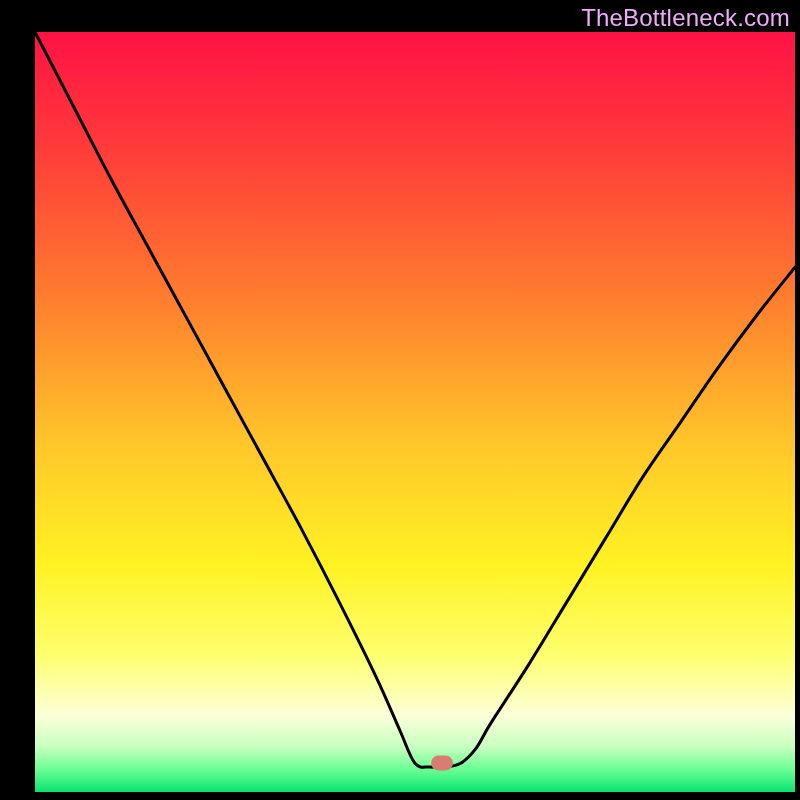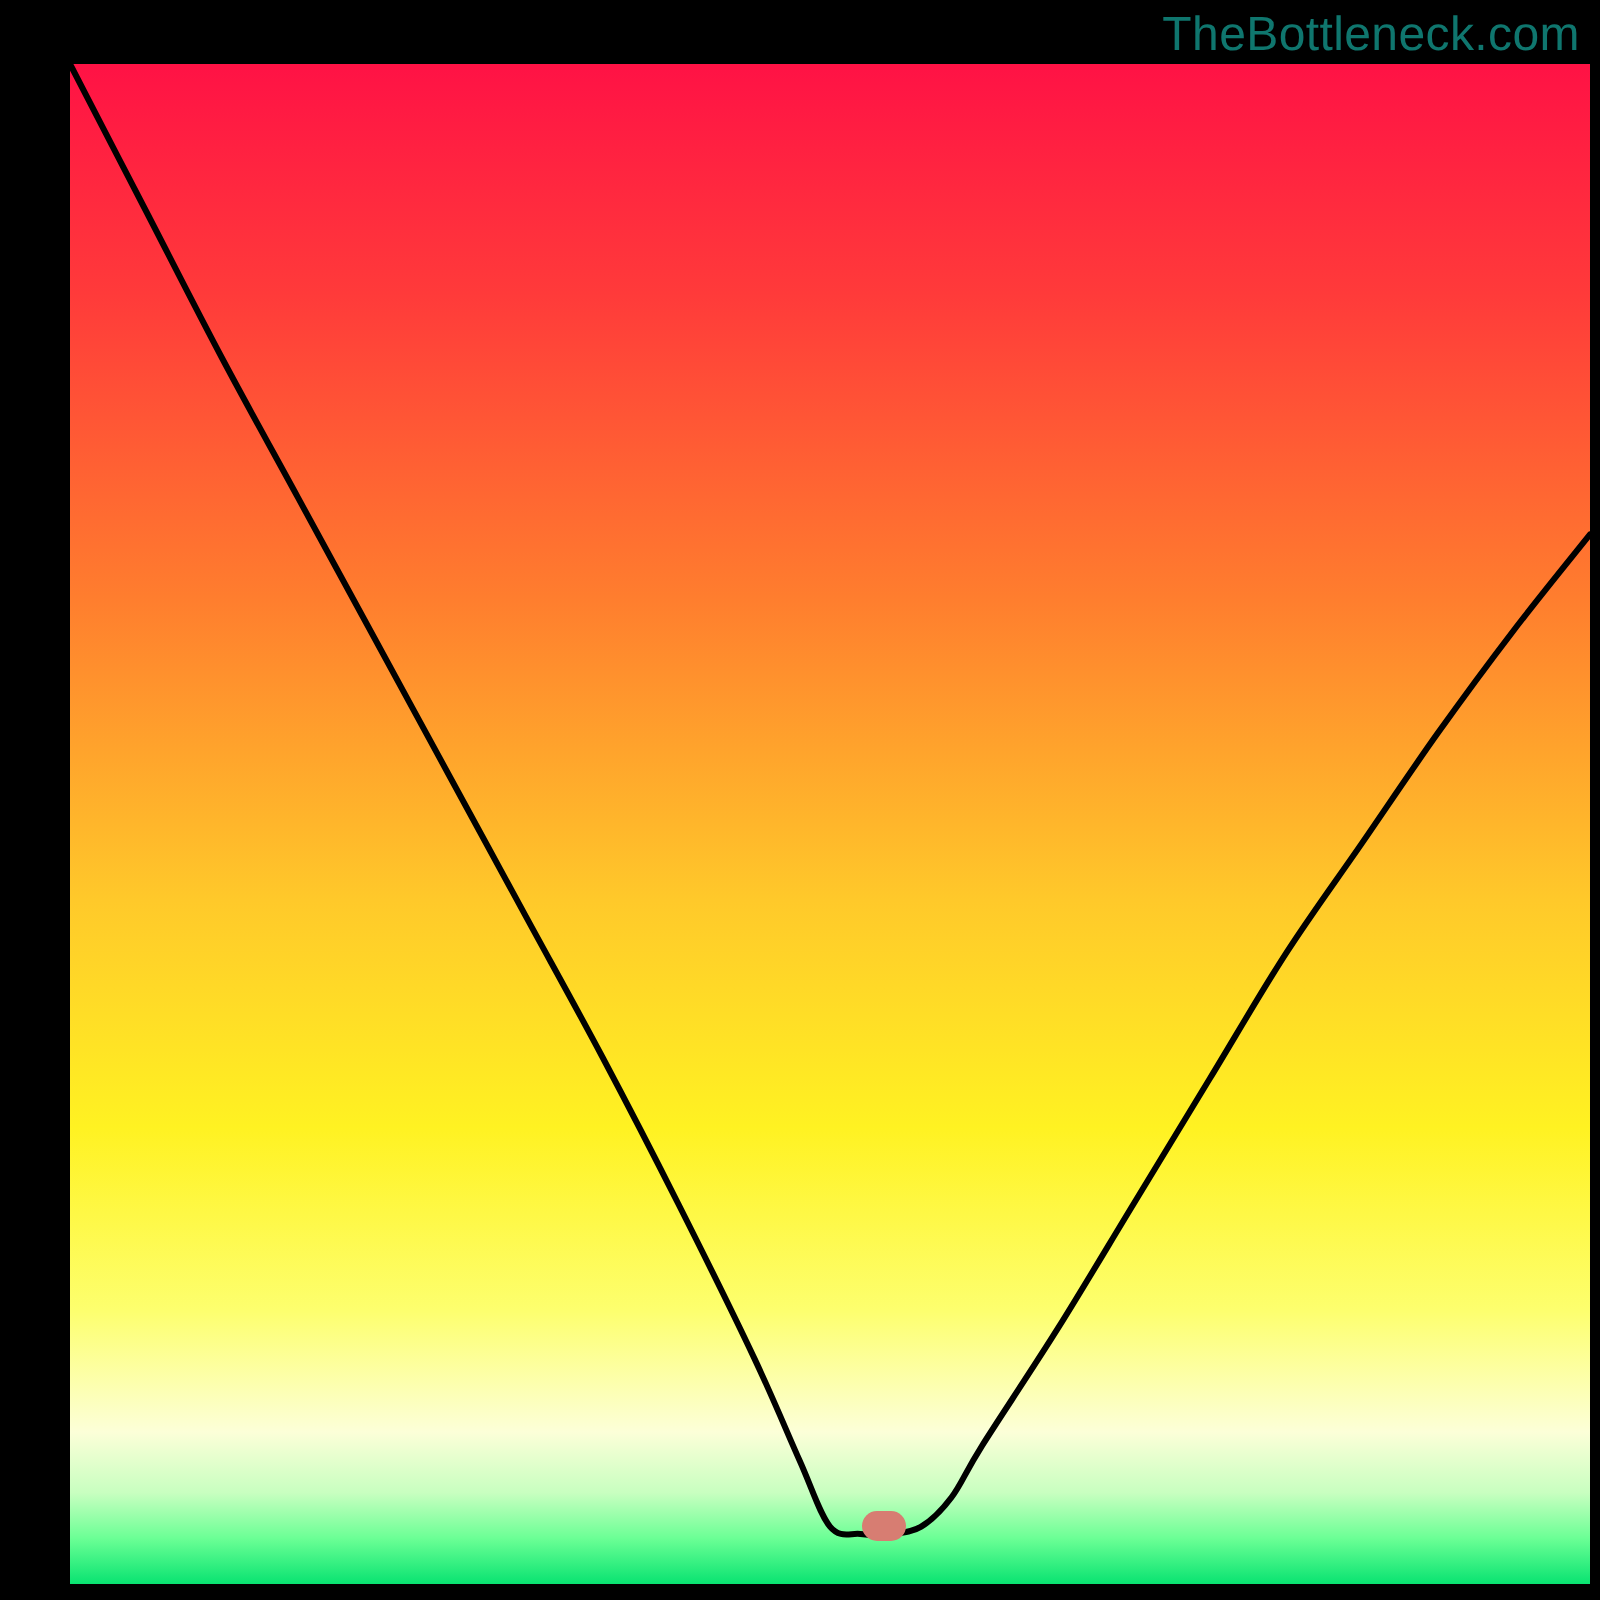--- a/index.html
+++ b/index.html
@@ -14,21 +14,21 @@
   .frame {
     position: relative;
     width: 800px;
     height: 800px;
     background: #000;
   }
   .watermark {
     position: absolute;
     top: 4px;
     right: 10px;
-    color: #0f766e;
+    color: #f0abfc;
     font-size: 24px;
     font-weight: 500;
     letter-spacing: 0.2px;
     z-index: 10;
   }
   .plot {
     position: absolute;
     left: 35px;
     top: 32px;
     width: 760px;

